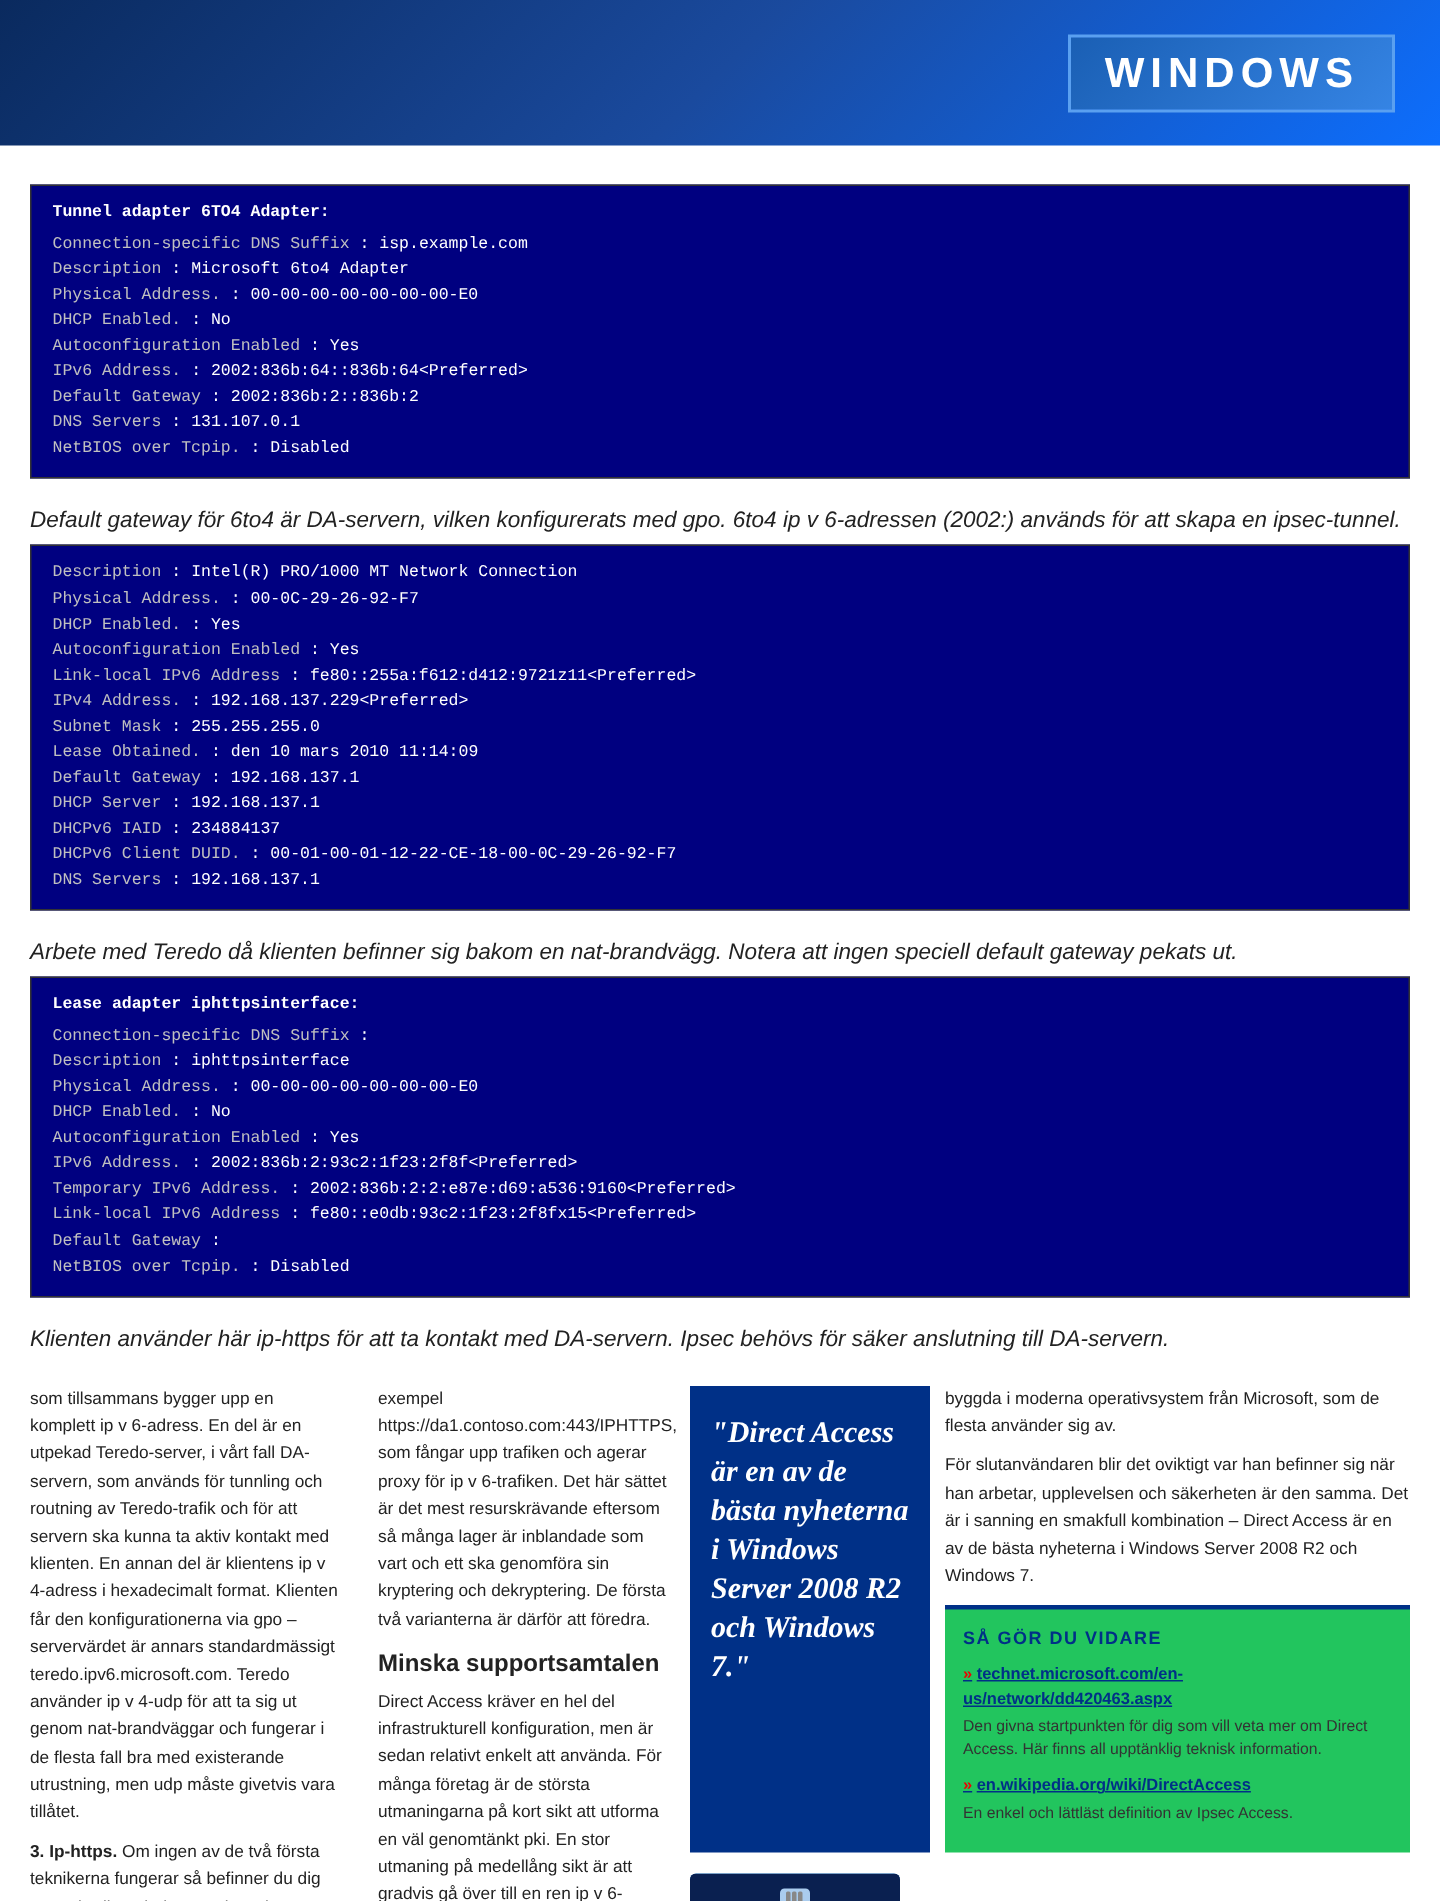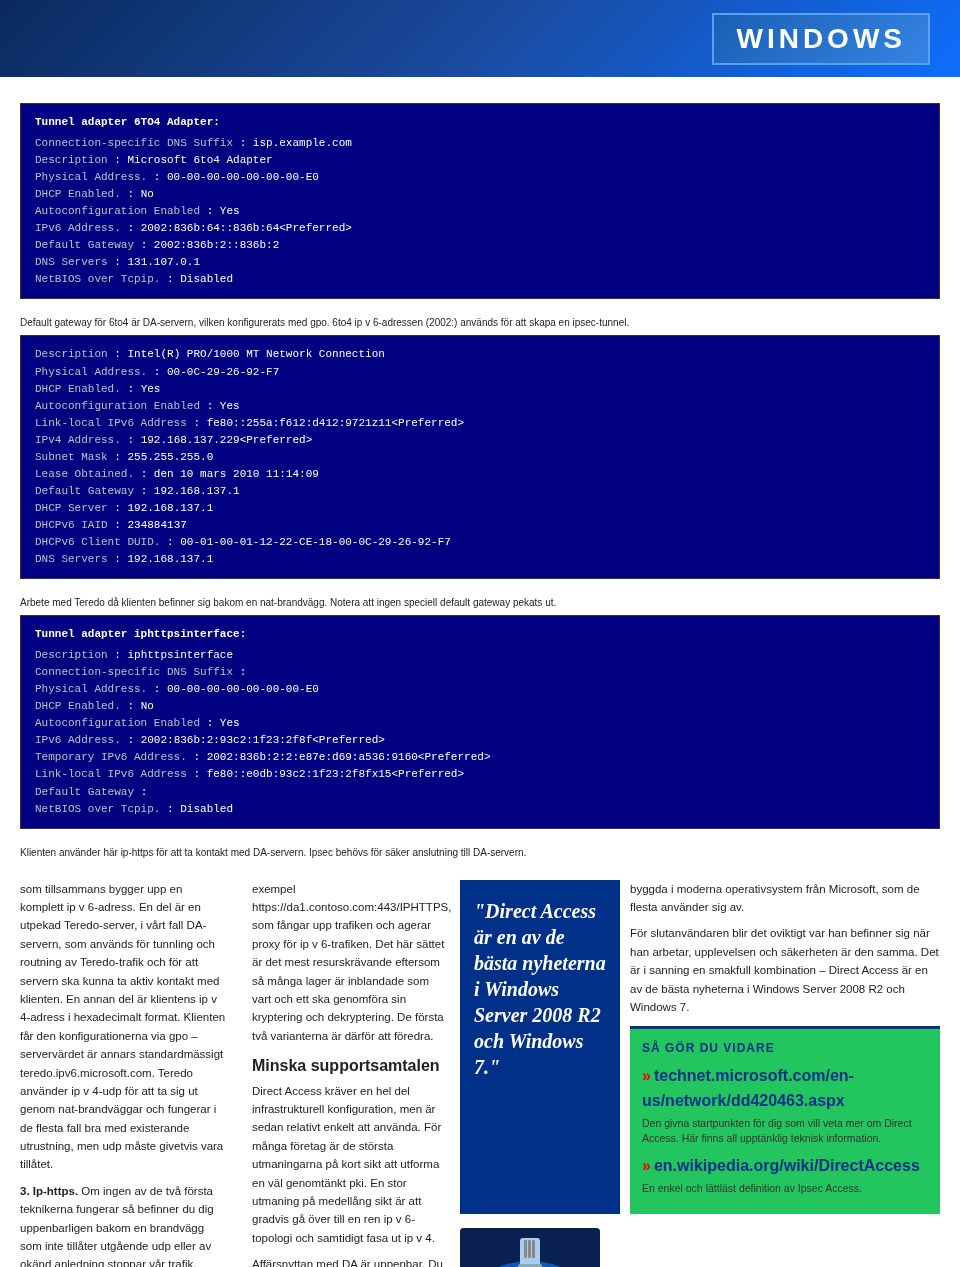--- a/index.html
+++ b/index.html
@@ -10,21 +10,21 @@
       font-family: Arial, Helvetica, sans-serif;
       font-size: 12px;
       color: #222;
       position: relative;
     }
 
     
     .header {
       background: linear-gradient(135deg, #0a2a5e 0%, #1a4a9e 50%, #0d6efd 100%);
       width: 100%;
-      height: 77px;
+      height: 97px;
       position: relative;
       display: flex;
       align-items: center;
       justify-content: flex-end;
       padding-right: 30px;
     }
     .windows-badge {
       background: linear-gradient(135deg, #1a5fb4, #3584e4);
       border: 2px solid #5aa0f0;
       color: #fff;
@@ -132,41 +132,43 @@
       font-weight: bold;
       font-size: 12px;
       color: #003087;
       text-transform: uppercase;
       letter-spacing: 1px;
       margin-bottom: 6px;
     }
     .sa-gor-link {
       color: #003087;
       font-weight: bold;
-      font-size: 16px;
+      font-size: 11px;
       display: block;
       margin-bottom: 2px;
+      text-decoration: underline;
     }
     .sa-gor-link::before {
       content: "»";
       margin-right: 3px;
       color: #e00;
     }
     .sa-gor-desc {
       font-size: 10.5px;
       color: #333;
       margin-bottom: 8px;
       line-height: 1.45;
     }
 
     .section-note {
-      font-size: 10px;
+      font-size: 15px;
       line-height: 1.6;
       color: #222;
       padding: 6px 20px 4px 20px;
+      font-style: italic;
     }
 
     
     h3.sub-heading {
       font-size: 16px;
       font-weight: bold;
       color: #222;
       margin: 7px 0 3px 0;
     }
 
@@ -222,24 +224,24 @@
     <div><span class="cmd-key">DHCPv6 IAID</span><span class="cmd-val">               : 234884137</span></div>
     <div><span class="cmd-key">DHCPv6 Client DUID.</span><span class="cmd-val">       : 00-01-00-01-12-22-CE-18-00-0C-29-26-92-F7</span></div>
     <div><span class="cmd-key">DNS Servers</span><span class="cmd-val">               : 192.168.137.1</span></div>
   </div>
 </div>
 
 <div class="section-note">Arbete med Teredo då klienten befinner sig bakom en nat-brandvägg. Notera att ingen speciell default gateway pekats ut.</div>
 
 <div>
   <div class="terminal">
-    <div class="cmd-title">Tunnel adapter iphttpsinterface:</div>
+    <div class="cmd-title">Lease adapter iphttpsinterface:</div>
     <div style="margin-top:4px;">
+      <div><span class="cmd-key">Connection-specific DNS Suffix</span><span class="cmd-val"> :</span></div>
       <div><span class="cmd-key">Description</span><span class="cmd-val">                    : iphttpsinterface</span></div>
-      <div><span class="cmd-key">Connection-specific DNS Suffix</span><span class="cmd-val"> :</span></div>
       <div><span class="cmd-key">Physical Address.</span><span class="cmd-val">          : 00-00-00-00-00-00-00-E0</span></div>
       <div><span class="cmd-key">DHCP Enabled.</span><span class="cmd-val">              : No</span></div>
       <div><span class="cmd-key">Autoconfiguration Enabled</span><span class="cmd-val">  : Yes</span></div>
       <div><span class="cmd-key">IPv6 Address.</span><span class="cmd-val">              : 2002:836b:2:93c2:1f23:2f8f&lt;Preferred&gt;</span></div>
       <div><span class="cmd-key">Temporary IPv6 Address.</span><span class="cmd-val">    : 2002:836b:2:2:e87e:d69:a536:9160&lt;Preferred&gt;</span></div>
       <div><span class="cmd-key">Link-local IPv6 Address</span><span class="cmd-val">    : fe80::e0db:93c2:1f23:2f8fx15&lt;Preferred&gt;</span></div>
       <div><span class="cmd-key">Default Gateway</span><span class="cmd-val">            :</span></div>
       <div><span class="cmd-key">NetBIOS over Tcpip.</span><span class="cmd-val">        : Disabled</span></div>
     </div>
   </div>

